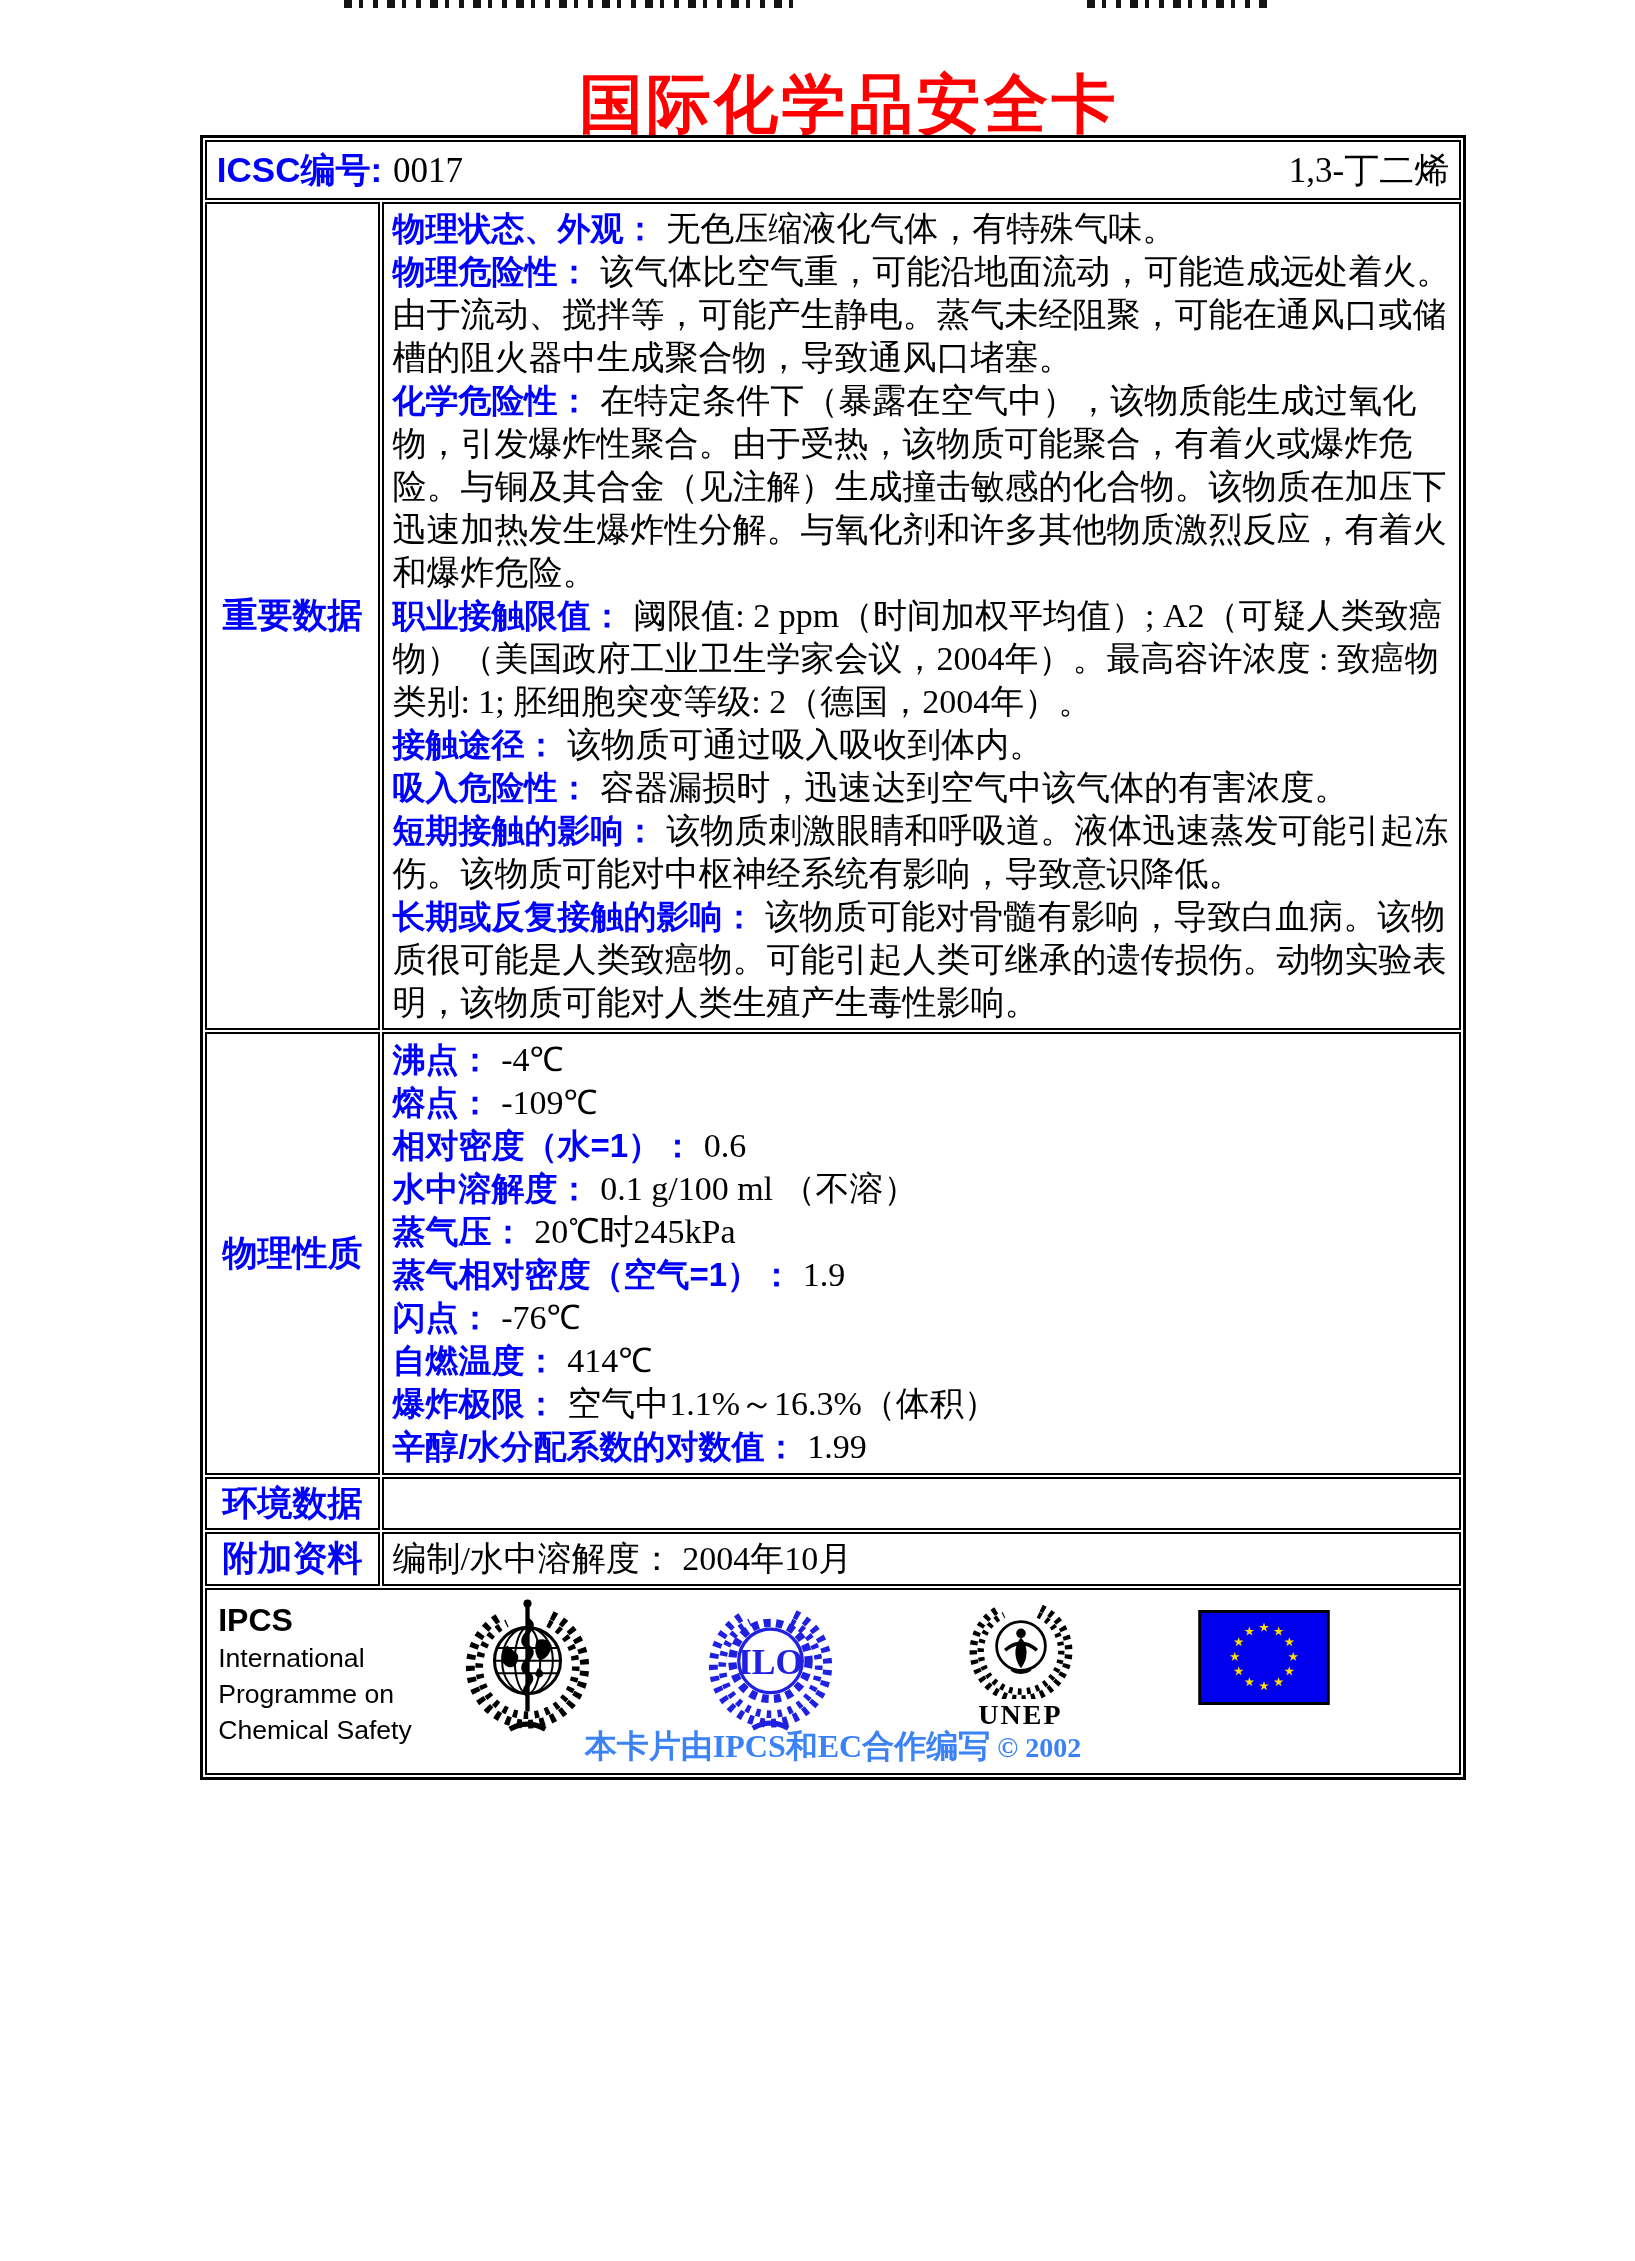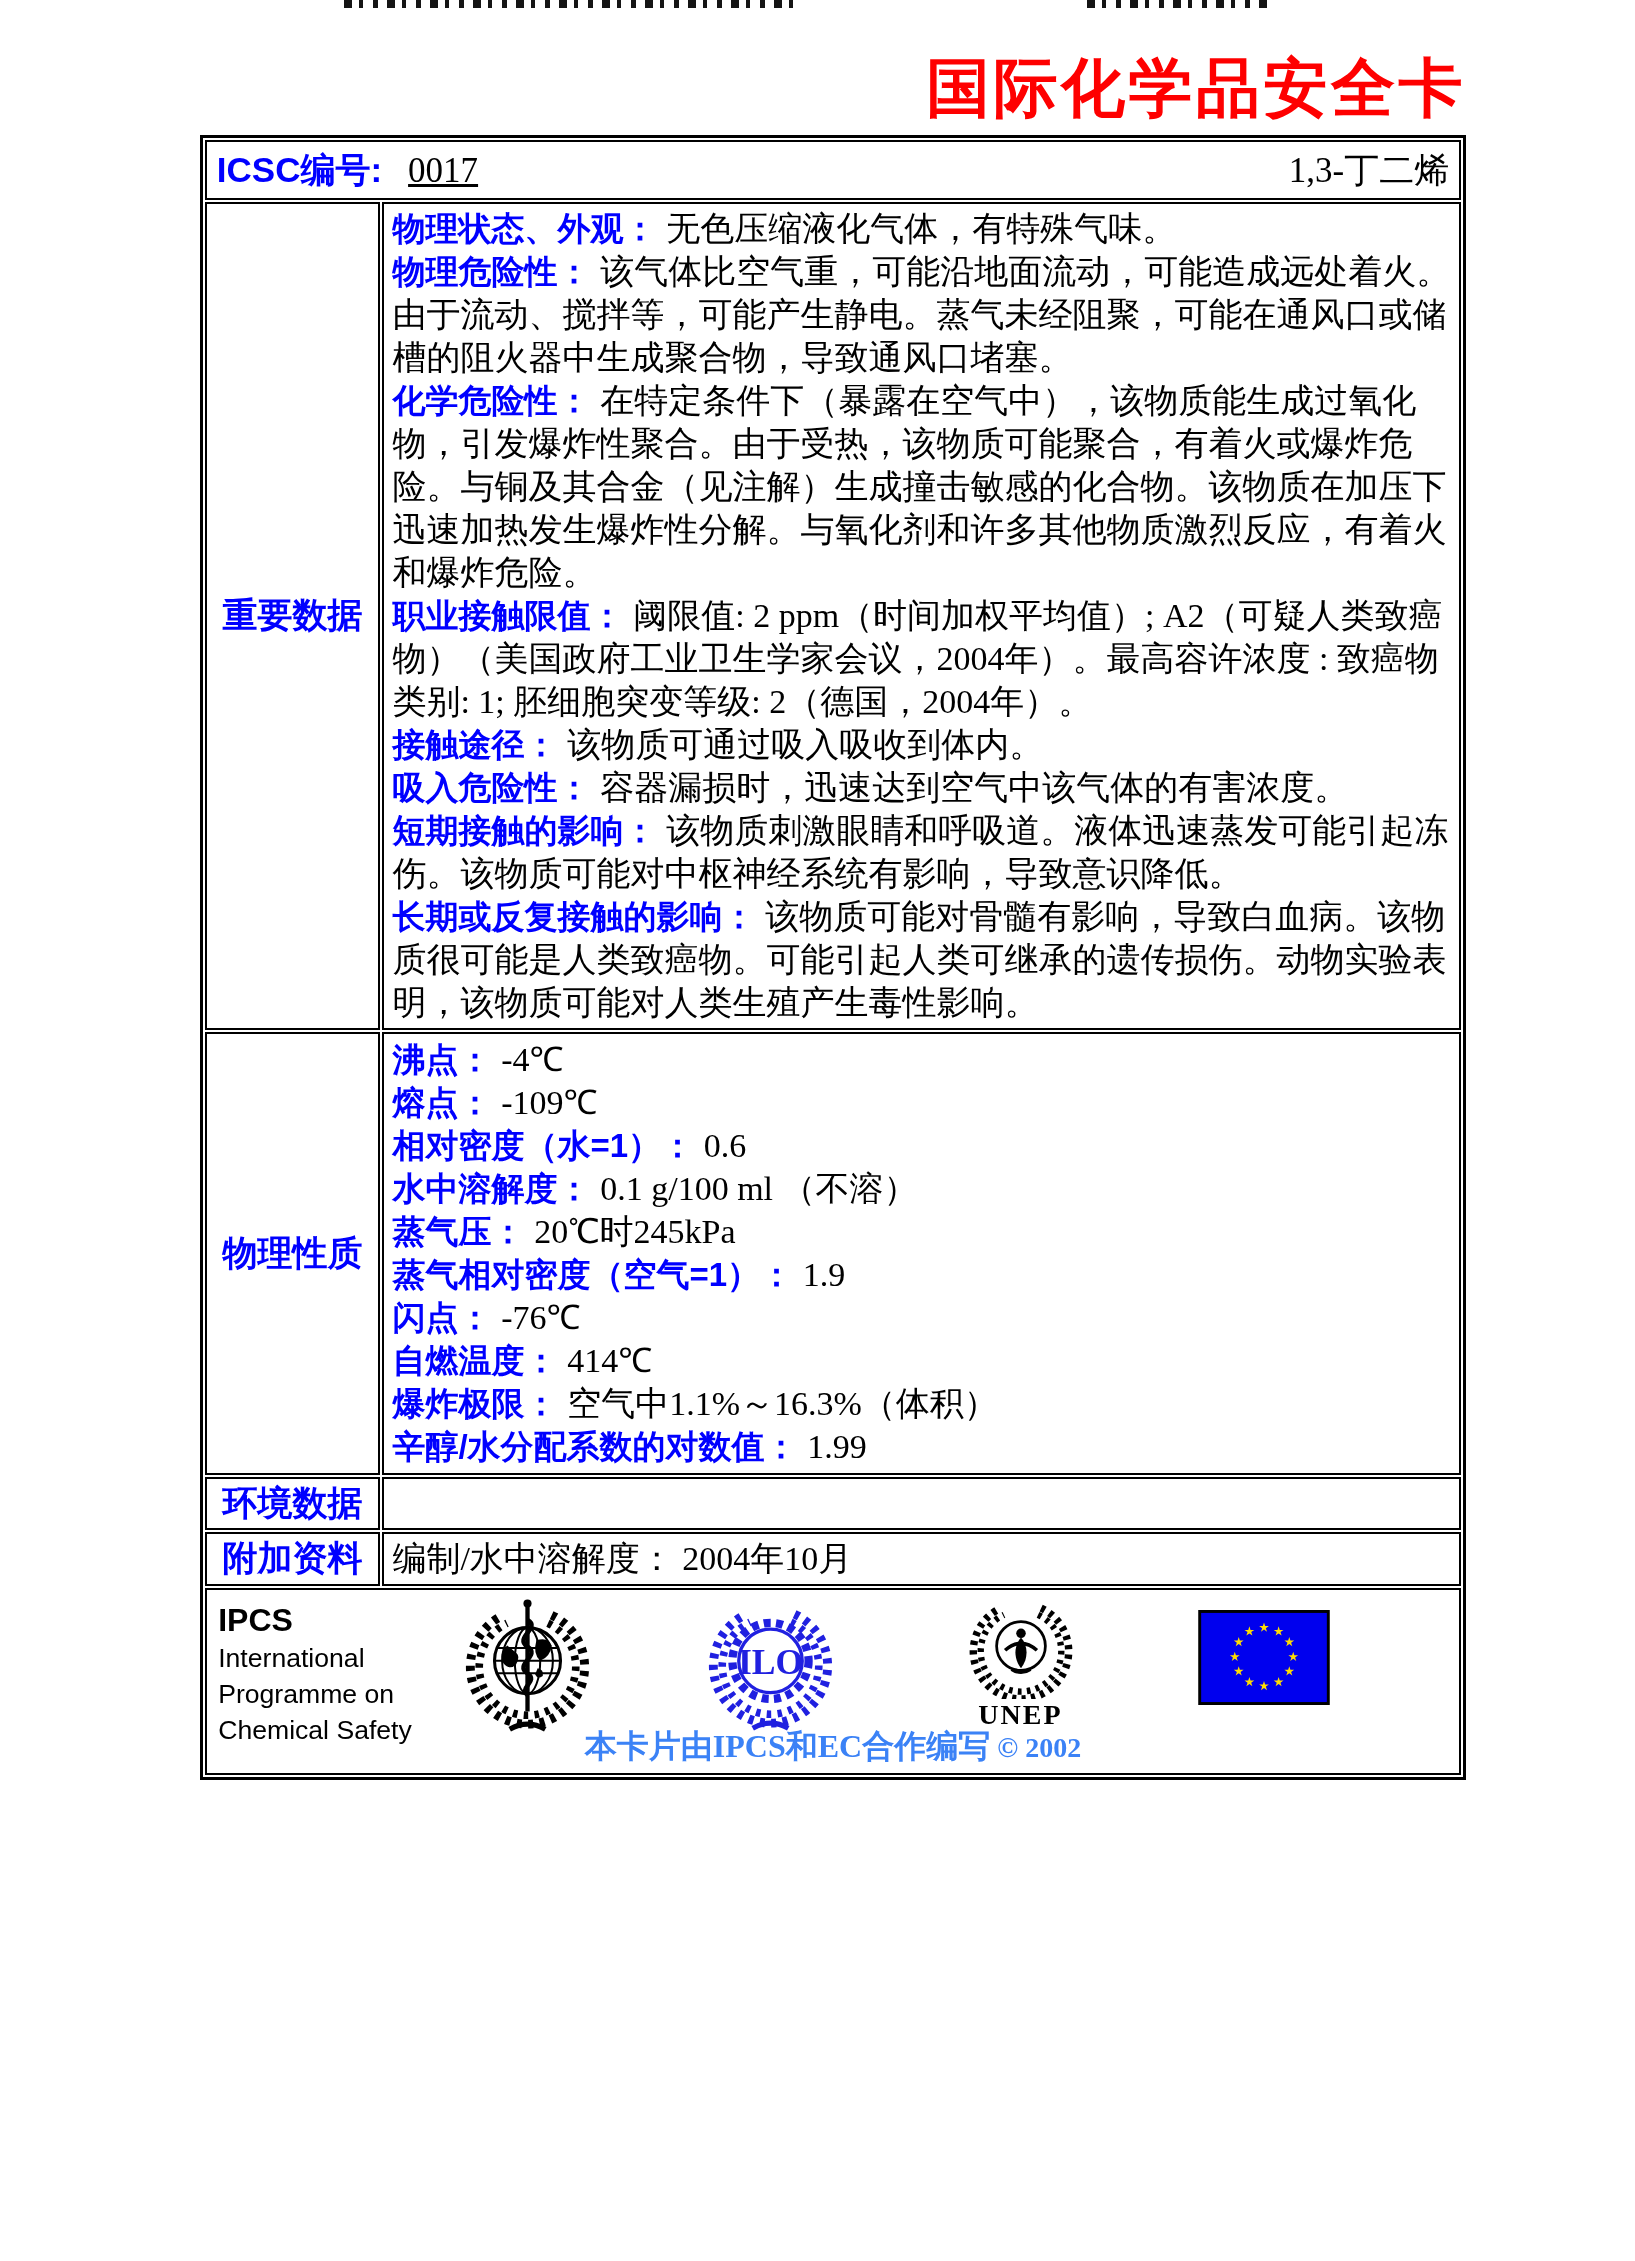--- a/index.html
+++ b/index.html
@@ -4,40 +4,40 @@
 <style>
   html,body{margin:0;padding:0;background:#ffffff;}
   .page{position:relative;width:1635px;height:2261px;background:#ffffff;overflow:hidden;
         font-family:"Liberation Serif",serif;color:#000;}
   
   .clip-frag{position:absolute;top:0;height:7.7px;opacity:.92;
      background:repeating-linear-gradient(90deg,#000 0 8.4px,transparent 8.4px 14.7px,#000 14.7px 19px,transparent 19px 29px,#000 29px 34px,transparent 34px 43px);}
   .frag-a{left:344px;width:452px;}
   .frag-b{left:1087px;width:183px;}
 
-  .doc-title{position:absolute;left:200px;top:52px;width:1266px;margin:0;text-align:right;
+  .doc-title{position:absolute;left:200px;top:52px;width:1266px;margin:16px;text-align:center;
      font-family:"Liberation Serif",serif;font-weight:bold;font-size:64px;line-height:73px;
      color:#fe0000;letter-spacing:3.5px;}
 
   table.card{position:absolute;left:200px;top:135px;width:1266px;table-layout:fixed;
      border:3.5px solid #000;border-collapse:separate;border-spacing:2.8px;background:#fff;}
   table.card td{border:2.1px solid #000;vertical-align:middle;background:#fff;}
 
   td.row-label{width:171px;text-align:center;font-family:"Liberation Sans",sans-serif;
      font-weight:bold;font-size:35px;color:#0000ff;margin-left:48px;}
   td.content{padding:2.8px 8.4px 4.2px 8.4px;vertical-align:top;}
   td.content p{margin:0;font-size:34px;line-height:43px;color:#000;}
   span.inlbl{font-family:"Liberation Sans",sans-serif;font-weight:bold;color:#0000ff;
      font-size:33px;margin-right:9.8px;}
   span.body-txt{font-family:"Liberation Serif",serif;}
 
   td.hdr-cell{height:56px;padding:0 9.8px;}
   .hdr-flex{display:flex;justify-content:space-between;align-items:center;width:100%;}
   .icsc-label{font-family:"Liberation Sans",sans-serif;font-weight:bold;font-size:35px;color:#0000ff;}
-  .icsc-number{font-size:35px;margin-left:26px;text-decoration:underline;}
+  .icsc-number{font-size:35px;margin-left:11px;}
   .chem-name{font-size:35px;}
 
   td.env-content{height:42px;}
   td.notes-content{vertical-align:middle;}
   td.addl-content p{font-size:34px;}
 
   
   td.logos-cell{height:183px;position:relative;padding:0;}
   .ipcs-block{position:absolute;left:11.2px;top:11.2px;font-family:"Liberation Sans",sans-serif;}
   .ipcs-title{font-weight:bold;font-size:32px;line-height:39px;margin:0;}

